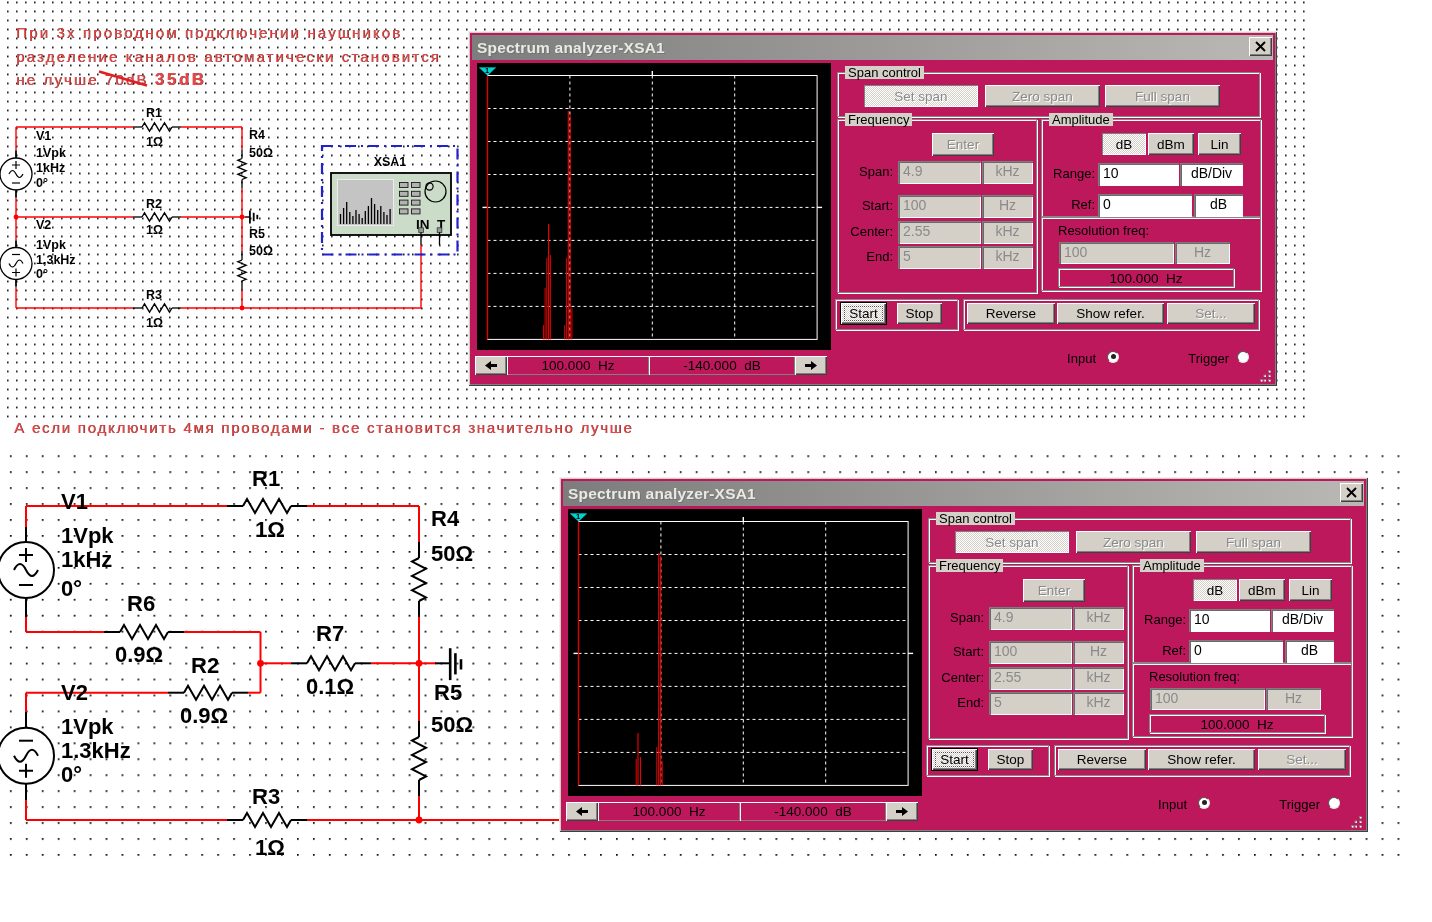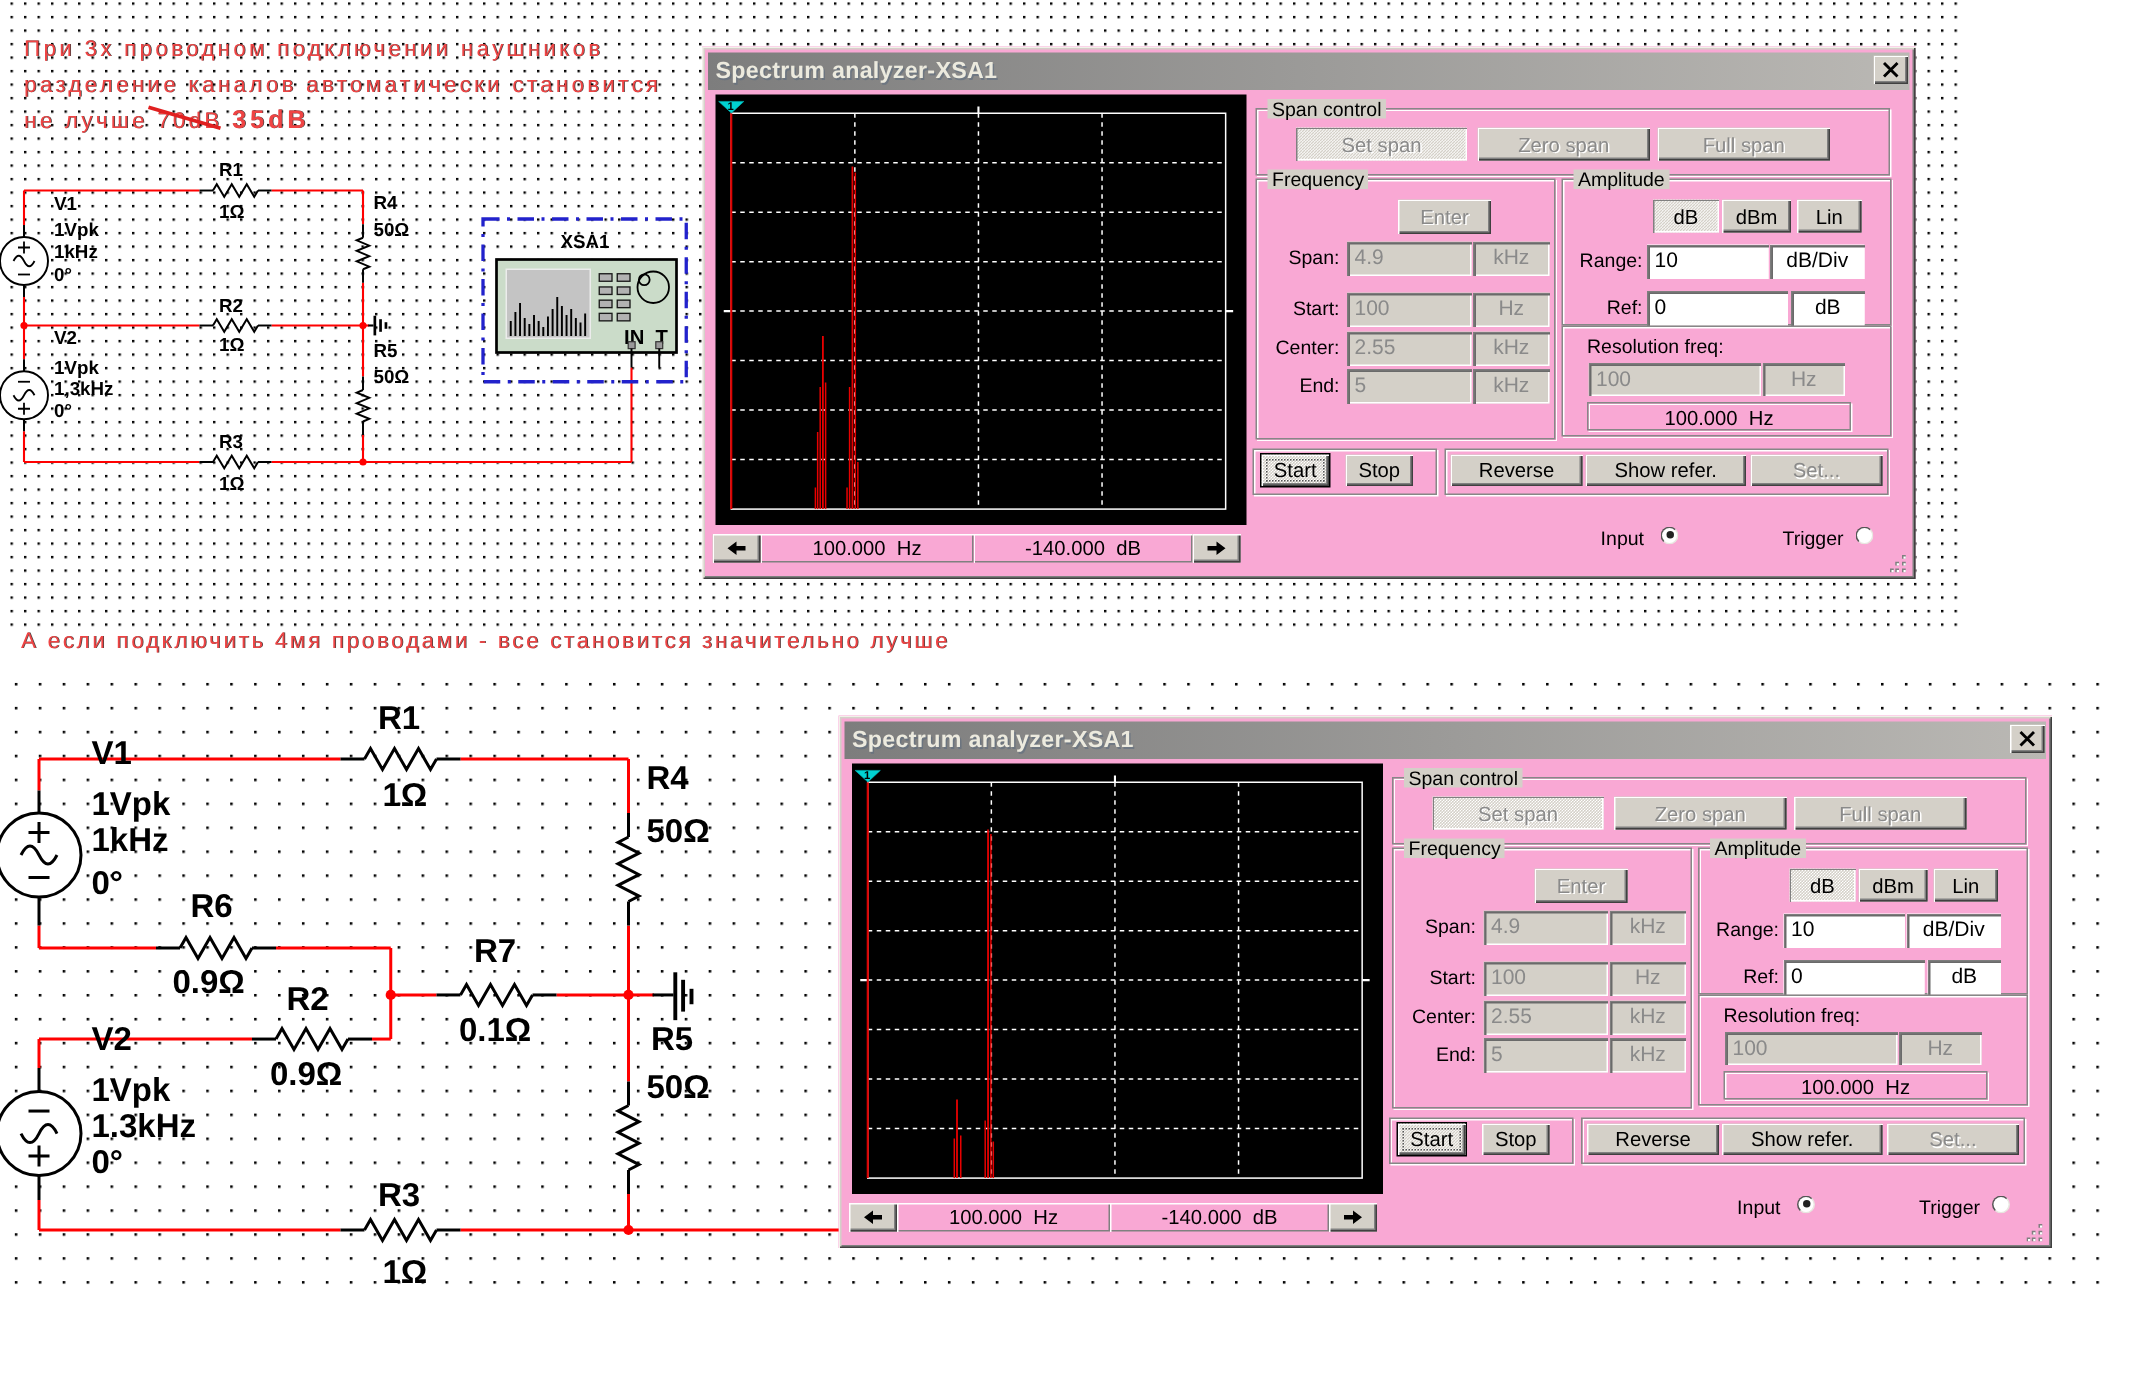--- a/index.html
+++ b/index.html
@@ -3,21 +3,21 @@
 <style>
 * { margin:0; padding:0; box-sizing:border-box; }
 html,body { width:1432px; height:922px; background:#fff; overflow:hidden;
   font-family:"Liberation Sans", sans-serif; position:relative; }
 #gridsvg { position:absolute; left:0; top:0; }
 .rtext { position:absolute; color:#ef4444; }
 #t1 { left:16px; top:21px; font-size:15px; line-height:23.6px; letter-spacing:2.15px; text-shadow:0.5px 0 0 rgba(0,0,0,0.75); }
 #t2 { left:14px; top:418.5px; font-size:15px; letter-spacing:1.75px; text-shadow:0.5px 0 0 rgba(0,0,0,0.75); }
 #b35 { font-weight:bold; font-size:17px; letter-spacing:2.5px; }
 
-.win { position:absolute; width:809px; height:355px; background:#f9a8d4;
+.win { position:absolute; width:809px; height:355px; background:#be185d;
   box-shadow: inset 1px 1px 0 #f2efe9, inset -1px -1px 0 #404040,
               inset 2px 2px 0 #d4d0c8, inset -2px -2px 0 #808080; }
 .tbar { position:absolute; left:4px; top:4px; right:4px; height:25px;
   background:linear-gradient(90deg,#7d7d7d,#bab8b4);
   color:#eceade; font-size:15.5px; font-weight:bold; line-height:25px; }
 .ttxt { padding-left:5px; text-shadow:1px 1px 0 rgba(90,105,125,0.55); letter-spacing:0.2px;}
 .cls { position:absolute; left:781px; top:6px; width:23px; height:19px; background:#d4d0c8;
   box-shadow: inset 1px 1px 0 #ffffff, inset -1px -1px 0 #404040, inset -2px -2px 0 #808080; }
 .cls svg { display:block; }
 .disp { position:absolute; left:9px; top:32px; width:354px; height:287px; background:#000; }

